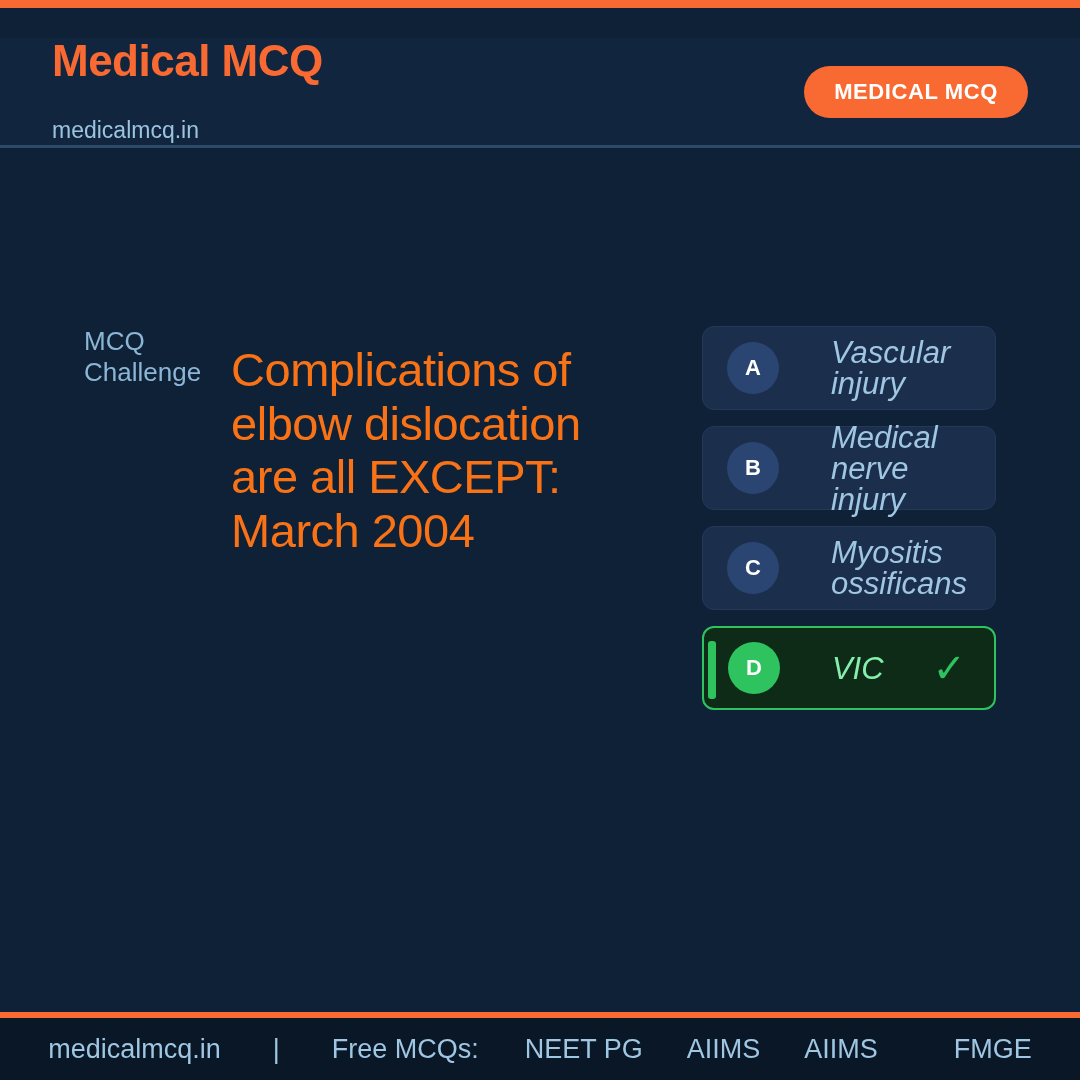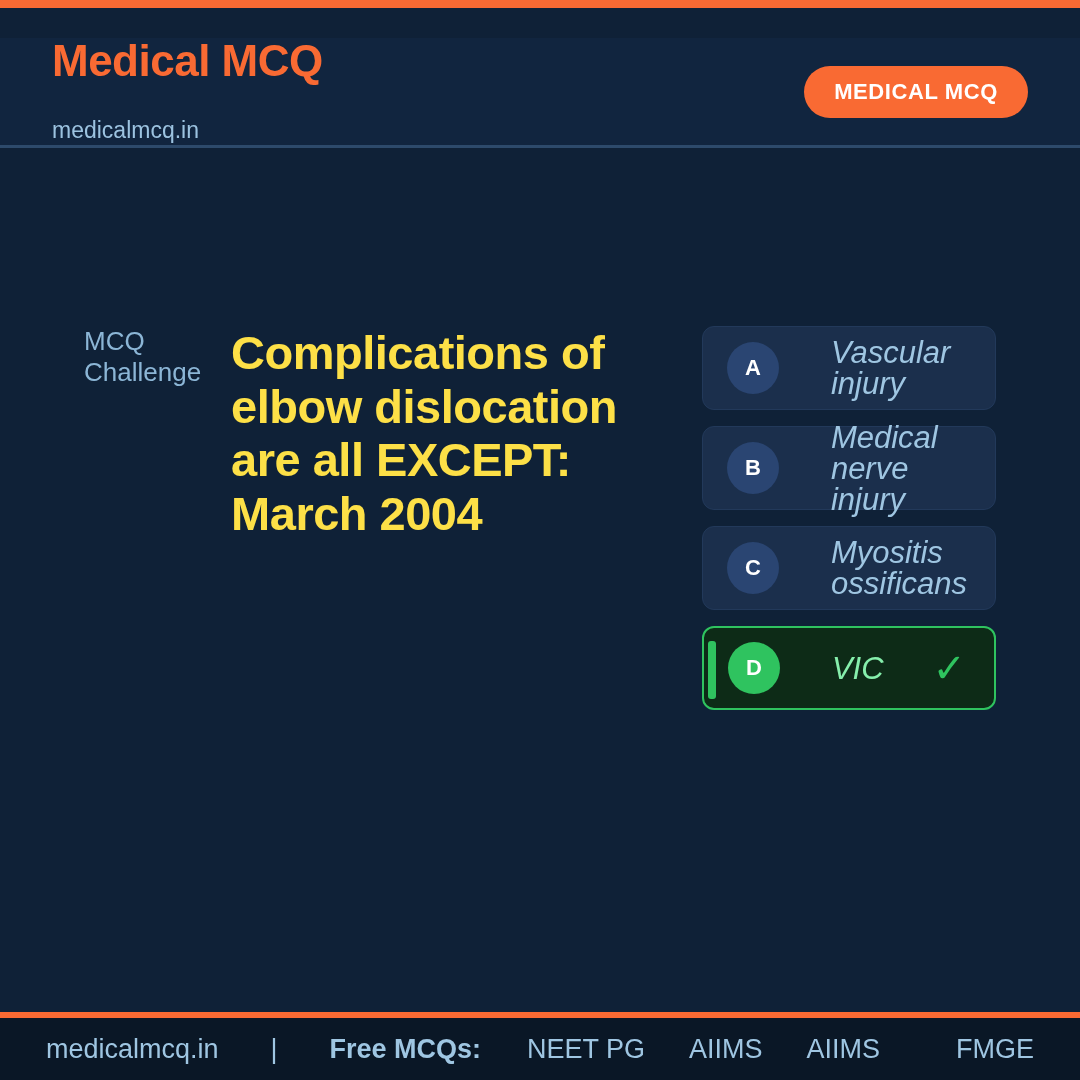--- a/index.html
+++ b/index.html
@@ -54,23 +54,24 @@
   .main {
     flex:1 1 auto;
     padding:0 84px;
     display:flex; flex-direction:row;
     padding-top:148px;
   }
   .kicker {
     font-size:26px; color:#8cb6d6; margin-bottom:12px;
   }
   .question {
-    font-size:47px; font-weight:bold; color:#fde047;
+    font-size:47px; font-weight:normal; color:#f97316;
     line-height:1.14; letter-spacing:-0.5px;
     max-width:980px;
+    margin-top:17px;
   }
   .divider {
     height:3px; background:#33506f;
     margin:28px 0 26px 0;
   }
 
   
   .options { display:flex; flex-direction:column; gap:16px; }
   .option {
     position:relative;
@@ -122,21 +123,21 @@
     display:flex; align-items:center; justify-content:center;
     gap:0;
   }
   .footer-inner {
     display:flex; align-items:center;
     font-size:27px; color:#9fc6e2;
     white-space:nowrap;
   }
   .footer-site { margin-right:22px; }
   .footer-sep  { margin-right:22px; color:#9fc6e2; }
-  .footer-label{ margin-right:16px;font-weight:bold; }
+  .footer-label{ margin-right:16px; }
   .footer-exam { margin-right:14px; }
   .footer-exam:last-child { margin-right:0;margin-left:32px; }
 </style>
 </head>
 <body>
 
 <div class="page">
 
   <div class="top-rule"></div>
 

